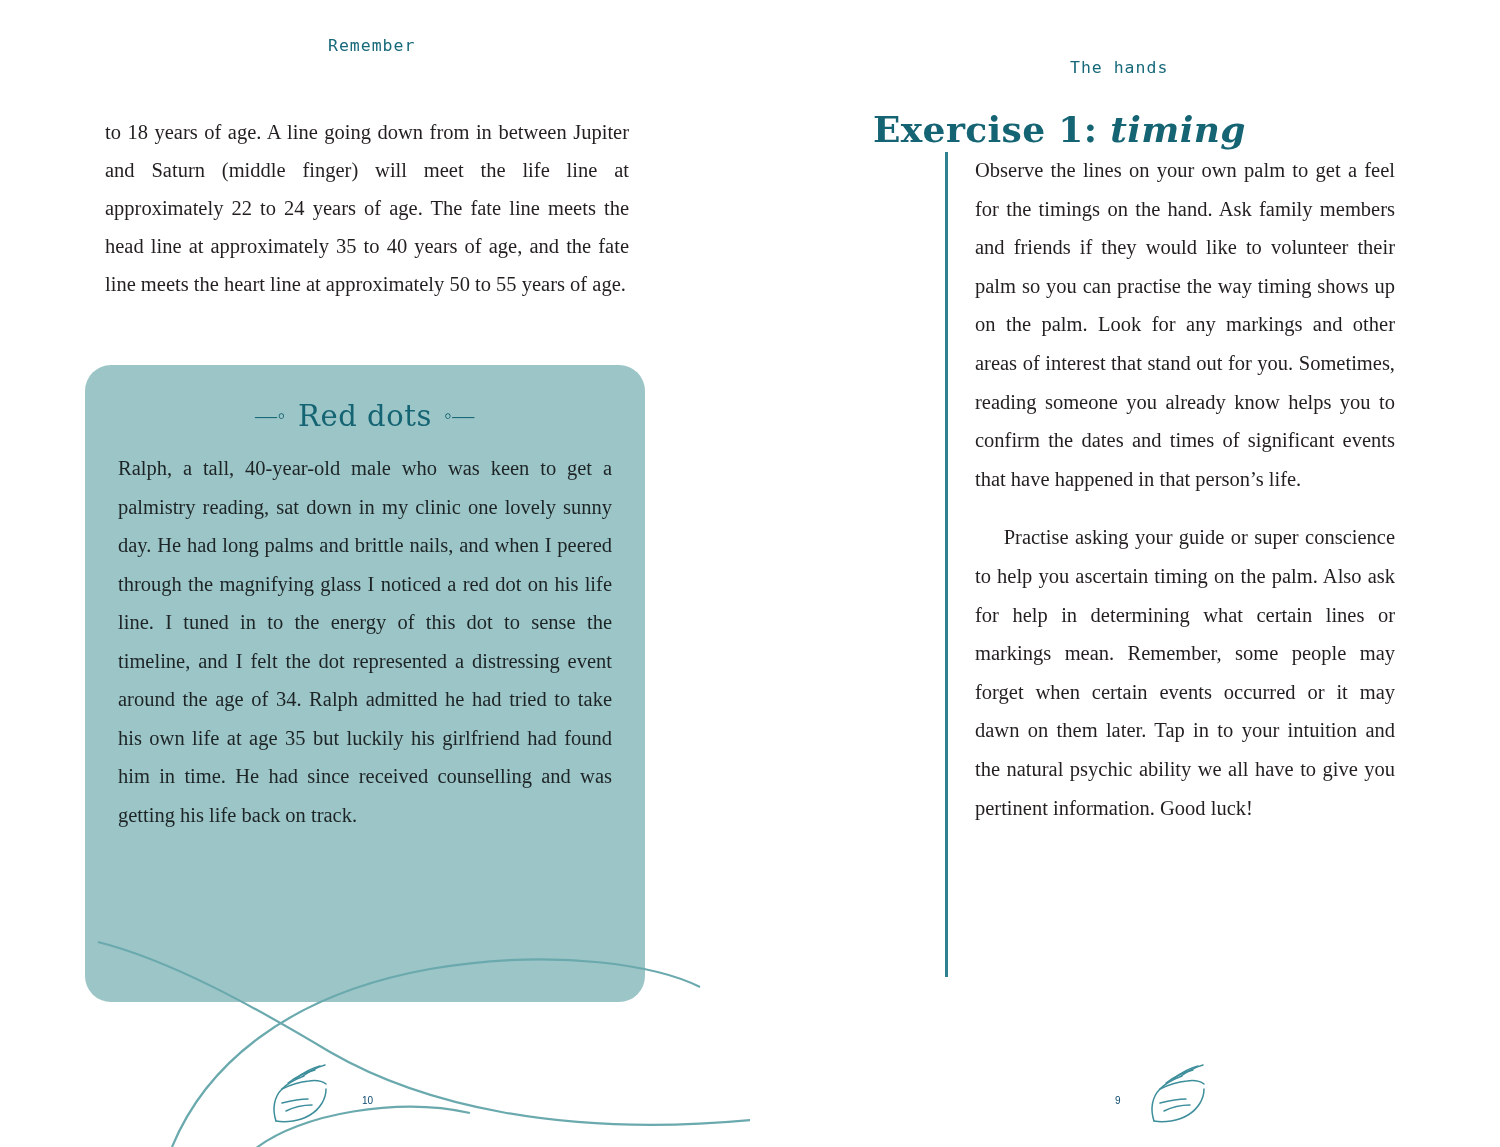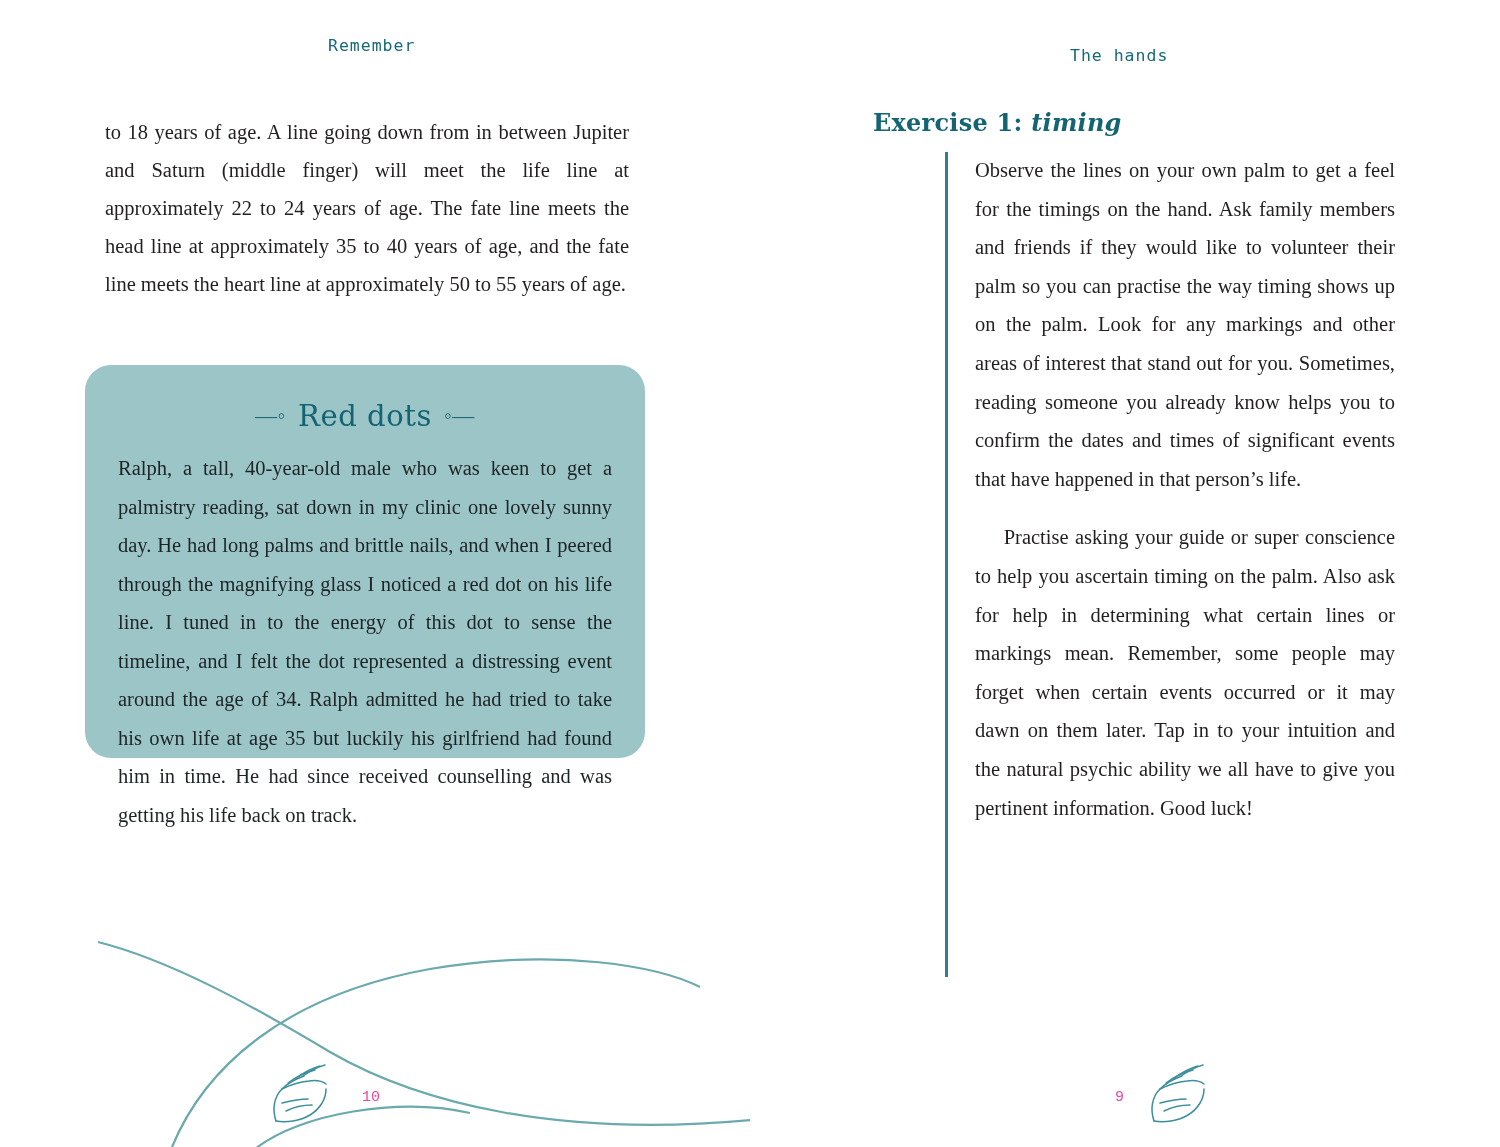--- a/index.html
+++ b/index.html
@@ -29,21 +29,21 @@
 
   
   .running-head {
     position: absolute;
     font-family: "DejaVu Sans Mono", monospace;
     font-size: 16.5px;
     letter-spacing: 0.06em;
     color: #17697a;
   }
   .running-head.left  { top: 36px; left: 328px; }
-  .running-head.right { top: 46px; left: 320px; text-align: right; }
+  .running-head.right { top: 58px; left: 320px; text-align: right; }
 
   
   .body-col {
     position: absolute;
     font-size: 20.5px;
     line-height: 38px;
     text-align: justify;
     color: #231f20;
   }
   .body-col p { margin: 0; }
@@ -54,21 +54,21 @@
     left: 105px;
     width: 524px;
   }
 
   
   .tint-box {
     position: absolute;
     top: 365px;
     left: 85px;
     width: 560px;
-    height: 393px;
+    height: 637px;
     background: #9cc5c7;
     border-radius: 26px;
     box-sizing: border-box;
     padding: 26px 22px 20px 22px;
   }
   .tint-title {
     text-align: center;
     color: #146473;
     font-family: "DejaVu Serif", serif;
     font-size: 29px;
@@ -93,21 +93,21 @@
   }
   .tint-body p { margin: 9px; }
 
   
   .ex-title {
     position: absolute;
     top: 108px;
     left: 873px;
     font-family: "DejaVu Serif", serif;
     font-weight: bold;
-    font-size: 24px;
+    font-size: 36px;
     color: #146473;
     letter-spacing: 0.01em;
     white-space: nowrap;
   }
   .ex-title i {
     font-family: "DejaVu Serif", serif;
     font-style: italic;
     font-weight: bold;
   }
   .ex-rule {
@@ -122,23 +122,23 @@
     top: 151px;
     left: 975px;
     width: 420px;
     line-height: 38.6px;
   }
 
   
   .folio {
     position: absolute;
     bottom: 41px;
-    font-family: Liberation Mono, monospace;
-    font-size: 15px;
-    color: #ec4899;
+    font-family: Liberation Sans, sans-serif;
+    font-size: 10px;
+    color: #0c4a6e;
   }
   .folio.left  { left: 362px; }
   .folio.right { left: 1115px; }
 
   .footer-art {
     position: absolute;
     bottom: 0;
     left: 0;
     width: 750px;
     height: 230px;

